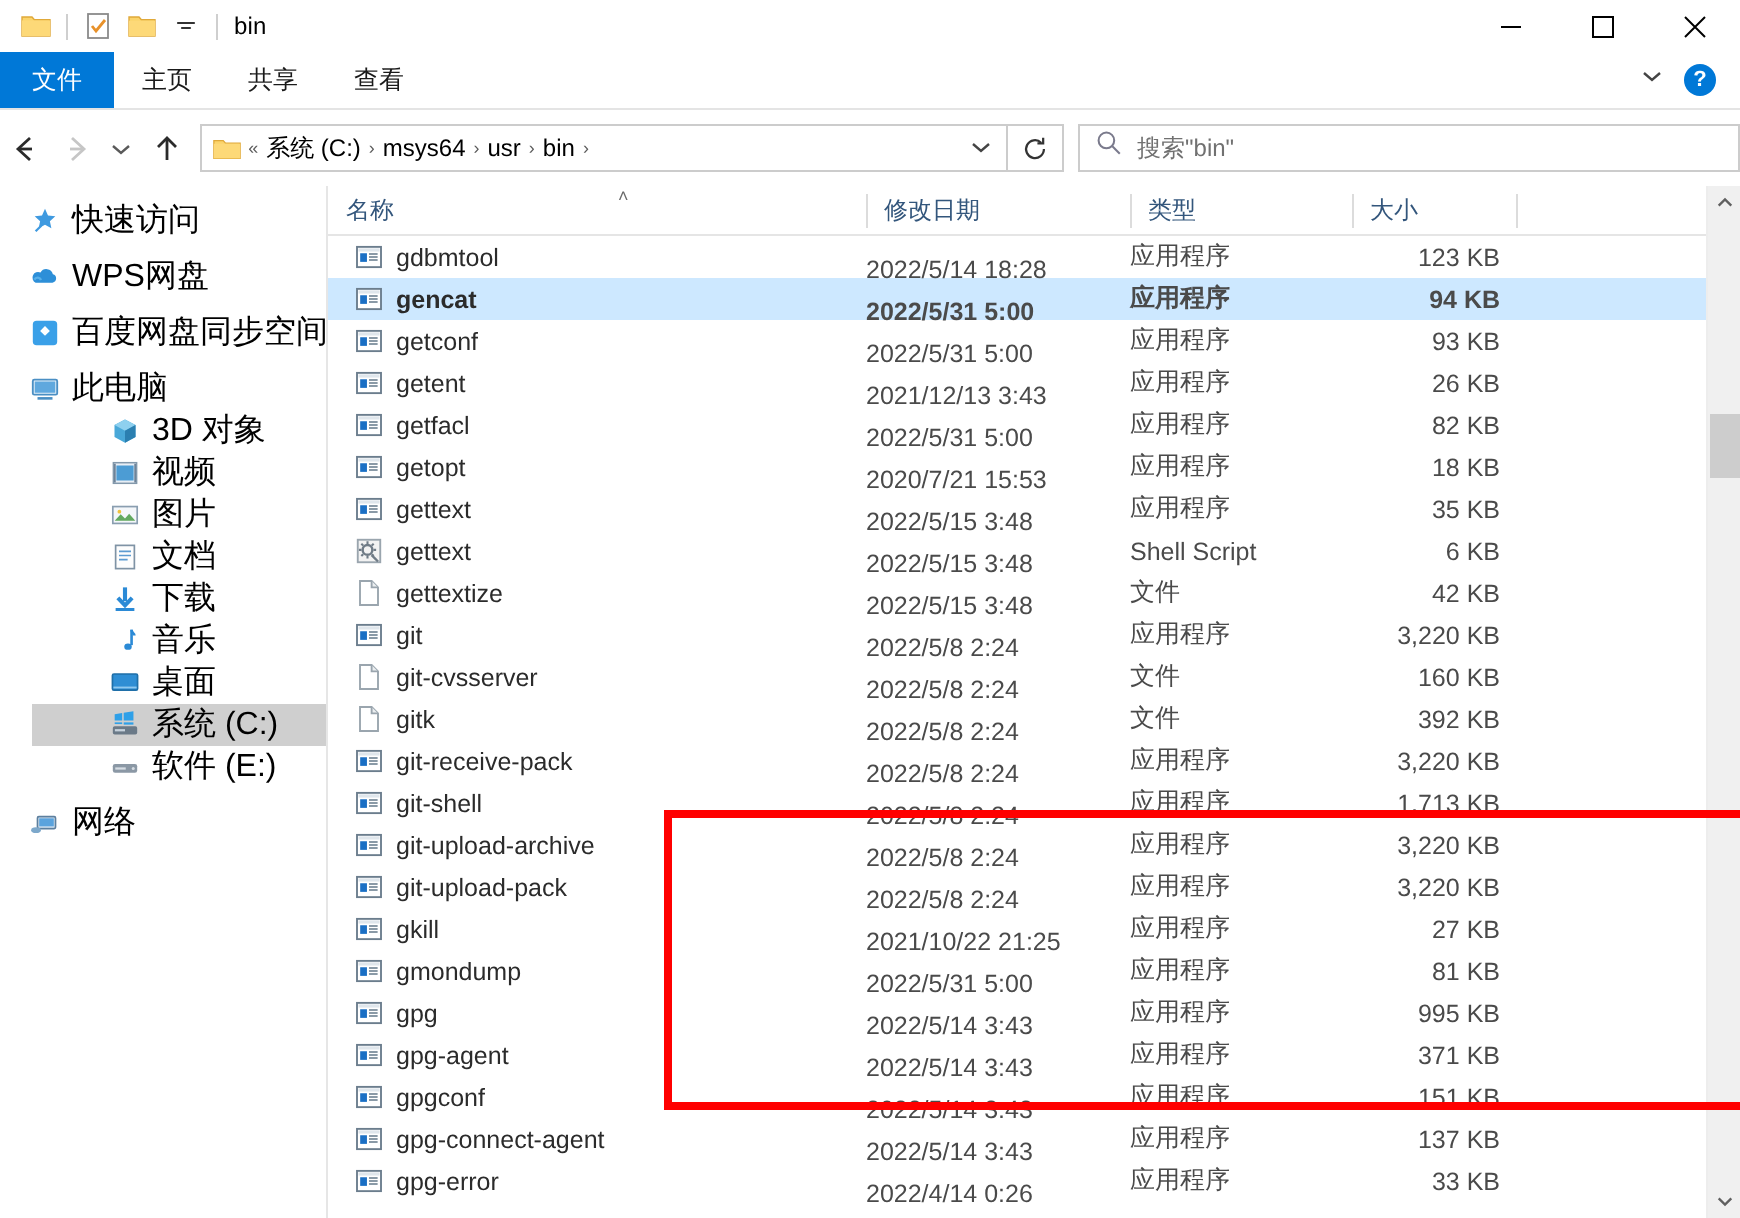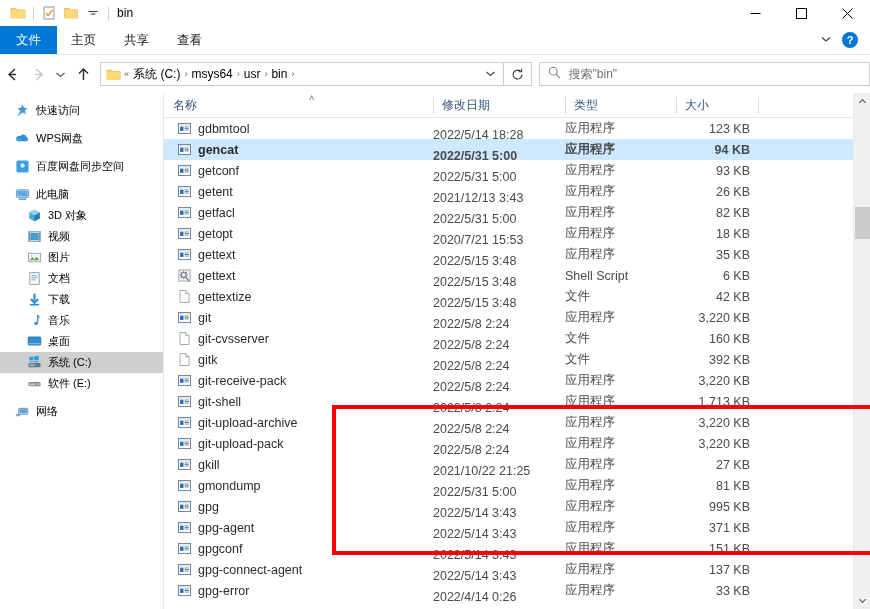--- a/index.html
+++ b/index.html
@@ -114,23 +114,23 @@
     position: absolute; left: 0; top: 93px; width: 870px; height: 516px;
     display: flex;
   }
   .navpane {
     width: 164px; height: 516px; background: #ffffff;
     position: relative; overflow: hidden;
     border-right: 1px solid #e6e6e6;
   }
   .nav-item {
     height: 21px; display: flex; align-items: center; gap: 6px;
-    font-size: 11px; color: #000; padding-left: 14px; white-space: nowrap;
-  }
-  .nav-item.indent { padding-left: 26px; }
+    font-size: 16px; color: #000; padding-left: 14px; white-space: nowrap;
+  }
+  .nav-item.indent { padding-left: 38px; margin-left: 16px; }
   .nav-item.selected { background: #cfcfcf; }
   .nav-spacer { height: 7px; }
   .nav-ico { width: 16px; height: 16px; flex: 0 0 16px;
              display: inline-flex; align-items: center; justify-content: center; }
 
   
   .listpane {
     flex: 1; height: 516px; position: relative; background: #ffffff;
     overflow: hidden;
   }

